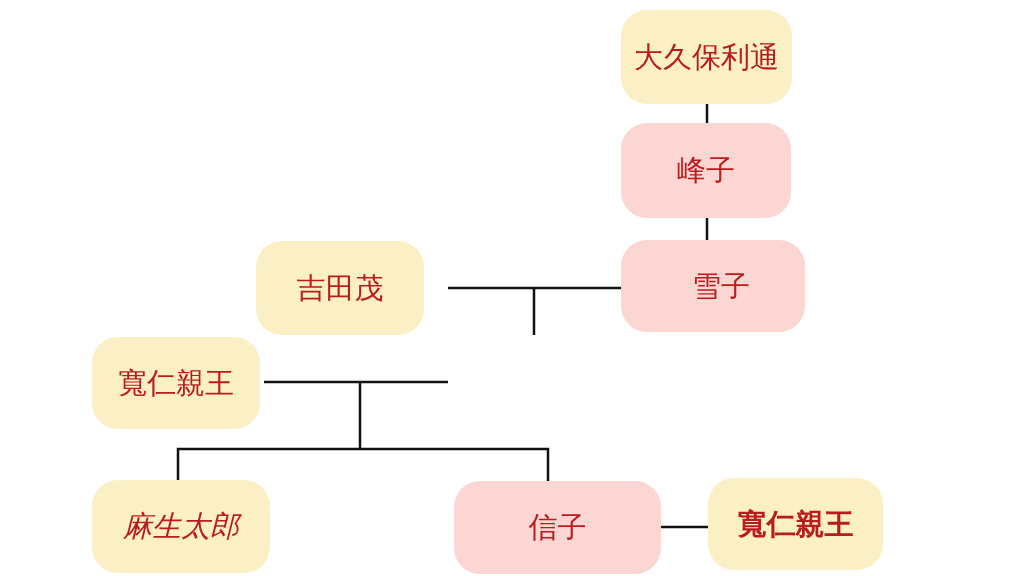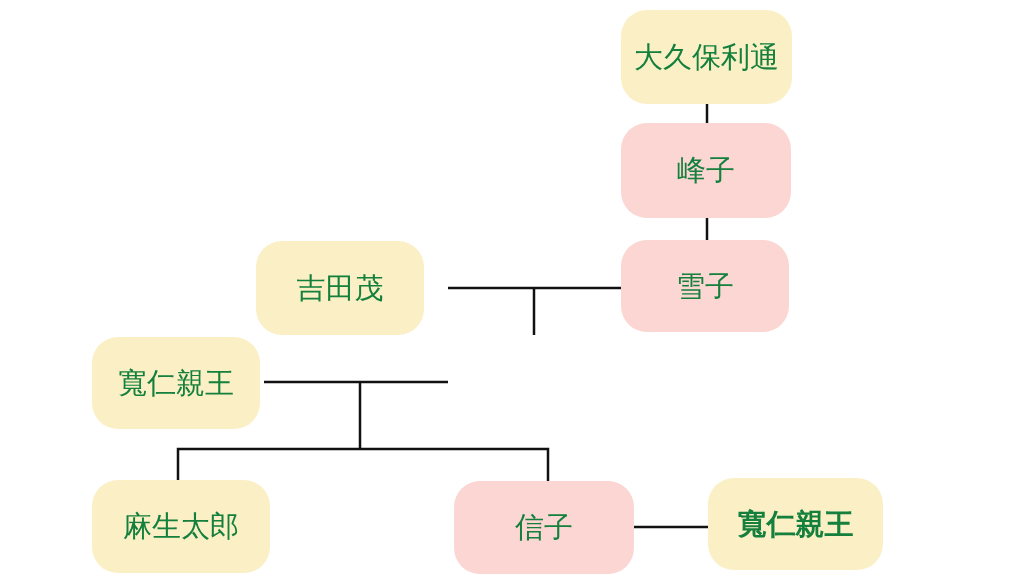--- a/index.html
+++ b/index.html
@@ -28,36 +28,36 @@
     fill: none;
   }
   .node {
     position: absolute;
     display: flex;
     align-items: center;
     justify-content: center;
     border-radius: 26px;
     font-size: 29px;
     line-height: 1;
-    color: #15803d;
+    color: #b91c1c;
     white-space: nowrap;
     cursor: default;
   }
   .node.yellow { background: #FBF0C5; }
   .node.pink   { background: #FBD6D2; }
 
   
   #n-okubo     { left: 621px; top:  10px; width: 171px; height: 94px; }
   #n-mineko    { left: 621px; top: 123px; width: 170px; height: 95px; }
-  #n-yukiko    { left: 621px; top: 240px; width: 168px; height: 92px; }
+  #n-yukiko    { left: 621px; top: 240px; width: 168px; height: 92px; padding-left: 16px; }
   #n-yoshida   { left: 256px; top: 241px; width: 168px; height: 94px; }
   #n-kazuko    { left: 448px; top: 335px; width: 172px; height: 95px; }
   #n-takakichi { left:  92px; top: 337px; width: 168px; height: 92px; }
-  #n-taro      { left:  92px; top: 480px; width: 178px; height: 93px; }
-  #n-nobuko    { left: 454px; top: 481px; width: 180px; height: 93px; }
+  #n-taro      { left:  92px; top: 480px; width: 178px; height: 93px; font-style: italic; }
+  #n-nobuko    { left: 454px; top: 481px; width: 207px; height: 93px; }
   #n-tomohito  { left: 708px; top: 478px; width: 175px; height: 92px; font-weight: bold; }
 </style>
 </head>
 <body>
 
 <div class="canvas">
 
   <svg class="connectors" viewBox="0 0 1024 576" xmlns="http://www.w3.org/2000/svg">
 
     <line x1="707" y1="104" x2="707" y2="123"></line>

